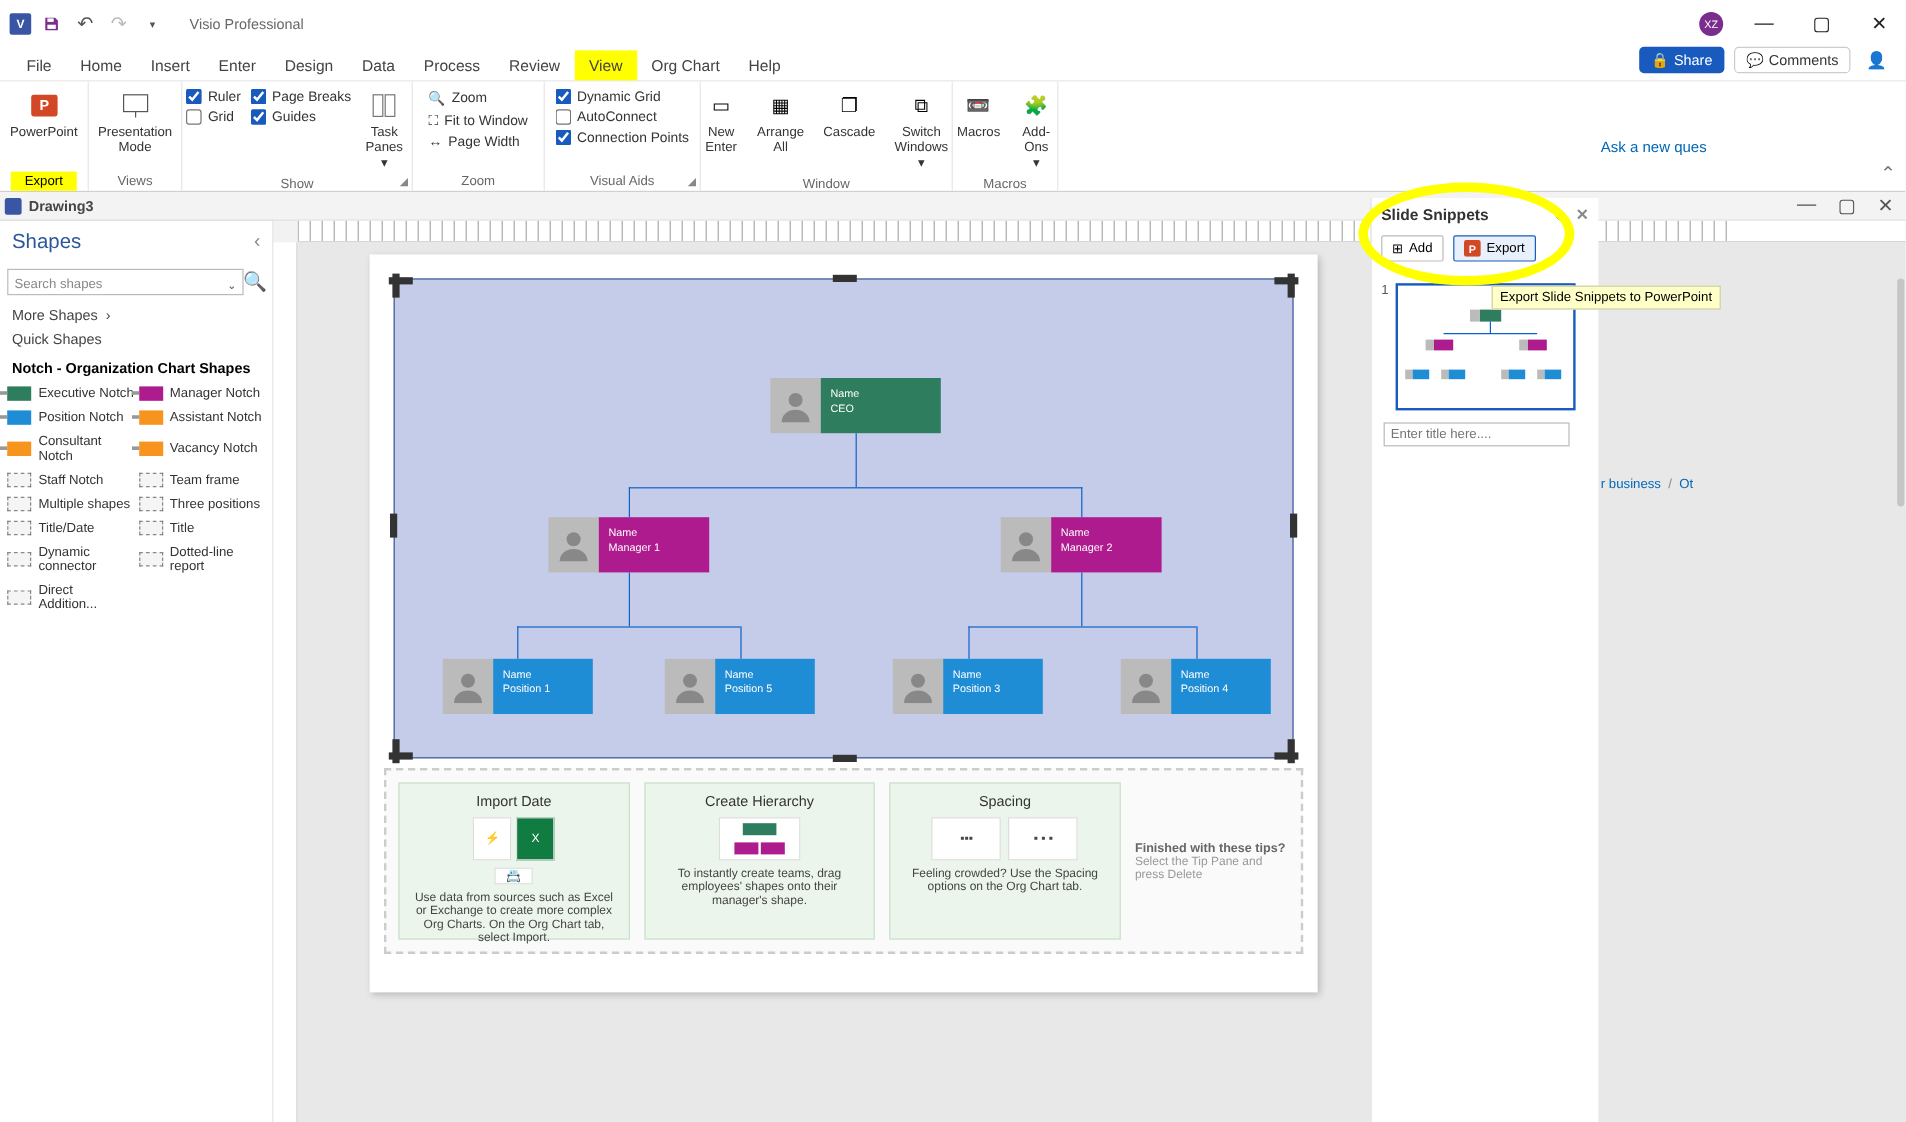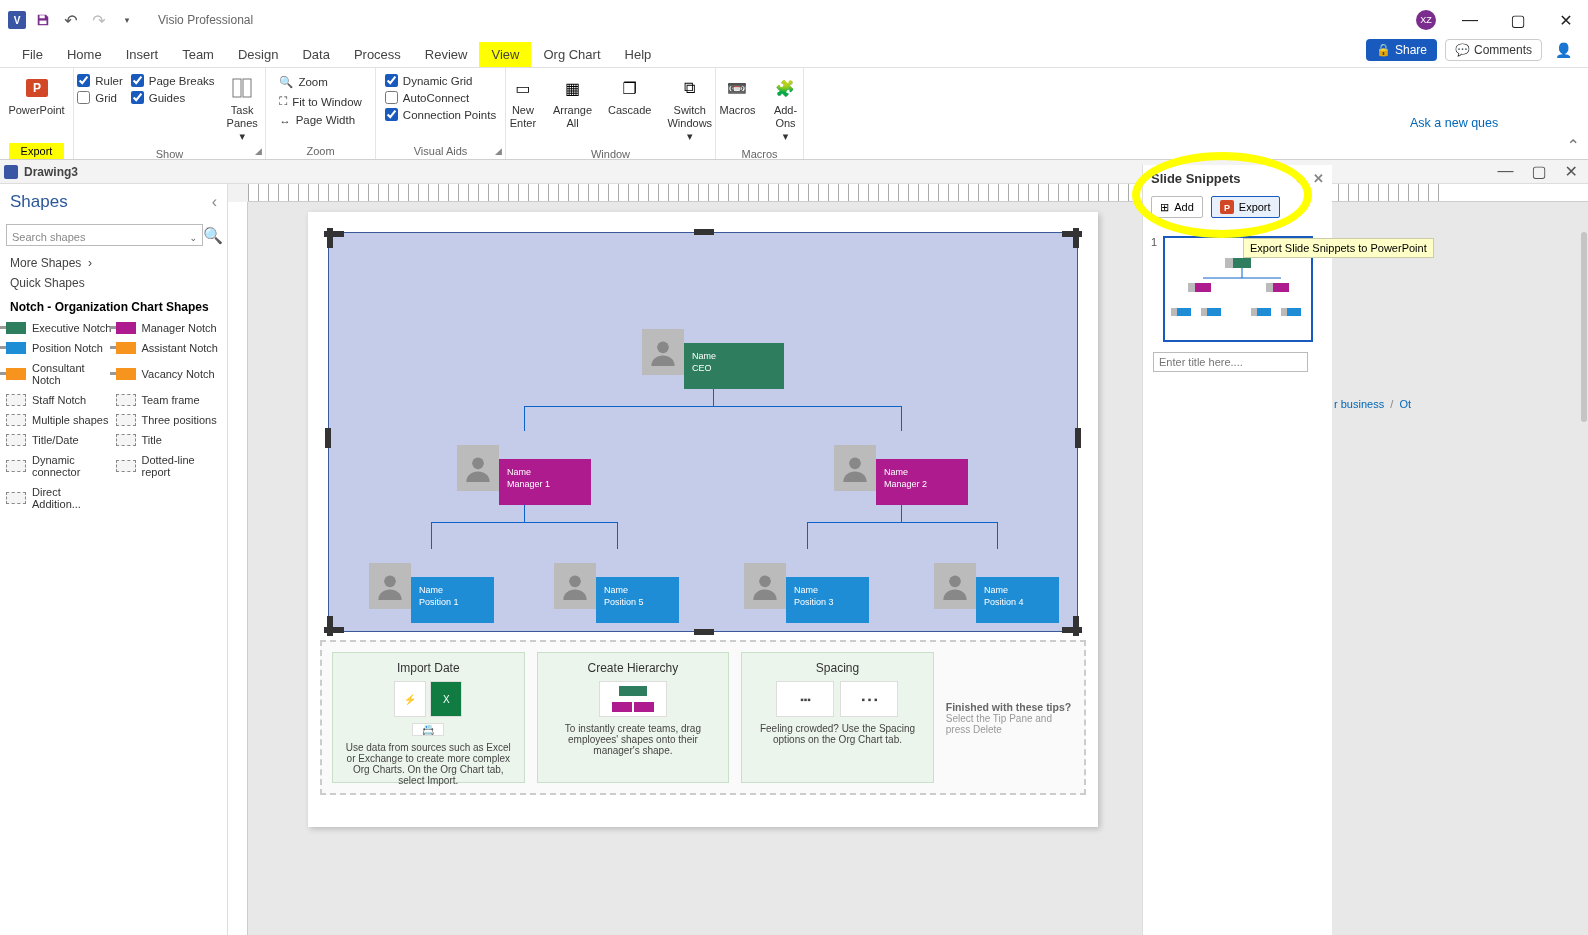--- a/index.html
+++ b/index.html
@@ -73,21 +73,21 @@
 .ruler-v { position: absolute; top: 18px; left: 0; bottom: 0; width: 20px; background: #fff; border-right: 1px solid #ccc; }
 .canvas-inner { position: absolute; top: 18px; left: 20px; right: 0; bottom: 0; background: #e8e8e8; overflow: hidden; }
 .page { position: absolute; left: 60px; top: 10px; width: 790px; height: 615px; background: #fff; box-shadow: 2px 2px 6px rgba(0,0,0,.2); }
 .sel-area { position: absolute; left: 20px; top: 20px; width: 750px; height: 400px; background: #c5cce9; border: 1px solid #3b5998; }
 .crop-handle { width: 20px; height: 6px; background: #333; position: absolute; }
 
 
 .node { position: absolute; display: flex; align-items: center; font-size: 9px; color: #fff; }
 .node .photo { width: 42px; height: 46px; background: #bbb; display: flex; align-items: center; justify-content: center; }
 .node .photo svg { width: 28px; height: 28px; fill: #888; }
-.node .body { height: 46px; padding: 8px 10px 0 8px; line-height: 1.3; flex: 1; margin-top: 28px; }
+.node .body { height: 46px; padding: 8px 10px 0 8px; line-height: 1.3; flex: 1; }
 .ceo { left: 313px; top: 82px; width: 142px; }
 .ceo .body { background: #2e7d5f; width: 100px; }
 .mgr { width: 134px; }
 .m1 { left: 128px; top: 198px; } .m2 { left: 505px; top: 198px; }
 .mgr .body { background: #ae1b8e; width: 92px; }
 .pos { width: 125px; }
 .p1 { left: 40px; top: 316px; } .p2 { left: 225px; top: 316px; }
 .p3 { left: 415px; top: 316px; } .p4 { left: 605px; top: 316px; }
 .pos .body { background: #1f8dd6; width: 83px; }
 .pos .photo { width: 42px; height: 46px; }
@@ -150,21 +150,21 @@
     <div class="win-btn">—</div>
     <div class="win-btn">▢</div>
     <div class="win-btn">✕</div>
   </div>
 </div>
 
 <div class="menutabs">
   <div class="menutab">File</div>
   <div class="menutab">Home</div>
   <div class="menutab">Insert</div>
-  <div class="menutab">Team</div>
+  <div class="menutab">Enter</div>
   <div class="menutab">Design</div>
   <div class="menutab">Data</div>
   <div class="menutab">Process</div>
   <div class="menutab">Review</div>
   <div class="menutab active">View</div>
   <div class="menutab">Org Chart</div>
   <div class="menutab">Help</div>
   <div class="menutabs-right">
     <div class="share-btn">
       <span>🔒</span>
@@ -185,20 +185,34 @@
       <div class="rg-big-icon">
             <svg width="26" height="26">
               <rect x="2" y="4" width="22" height="18" rx="2" fill="#d24726"></rect>
               <text x="13" y="17" text-anchor="middle" fill="#fff" font-size="12" font-weight="bold">P</text>
             </svg>
           </div>
       <div class="rg-big-label">PowerPoint</div>
     </div>
       </div>
     <div class="export-highlight">Export</div>
+  </div>
+  <div class="ribbon-group" style="width:78px">
+    <div class="ribbon-group-body">
+        <div class="rg-big">
+      <div class="rg-big-icon">
+            <svg width="26" height="26">
+              <rect x="3" y="4" width="20" height="14" fill="none" stroke="#555"></rect>
+              <line x1="13" y1="18" x2="13" y2="23" stroke="#555"></line>
+            </svg>
+          </div>
+      <div class="rg-big-label">Presentation Mode</div>
+    </div>
+      </div>
+    <div class="ribbon-group-label">Views</div>
   </div>
   <div class="ribbon-group" style="width:192px">
     <div class="ribbon-group-body">
       <div class="rg-col">
         <label class="rg-check">
             <input type="checkbox" checked="" style="">
             <span>Ruler</span>
           </label>
         <label class="rg-check">
             <input type="checkbox" style="">
@@ -729,14 +743,14 @@
         <rect x="122" y="70" width="14" height="8" fill="#1f8dd6"></rect>
           <rect x="116" y="70" width="6" height="8" fill="#bbb"></rect>
       </svg>
     </div>
   </div>
   <input class="snip-title-input" placeholder="Enter title here...." style="">
 </div>
 
 <div class="scrawl"></div>
 
-<div class="bg-link" style="left:1410px; top:116px">Ask a new ques</div>
+<div class="bg-link" style="left:1334px; top:116px">Ask a new ques</div>
 <div class="bg-crumb" style="left:1334px; top:398px"><span style="color:#0067b8">r business</span> &nbsp;/&nbsp; <span style="color:#0067b8">Ot</span></div>
 
 </body></html>

